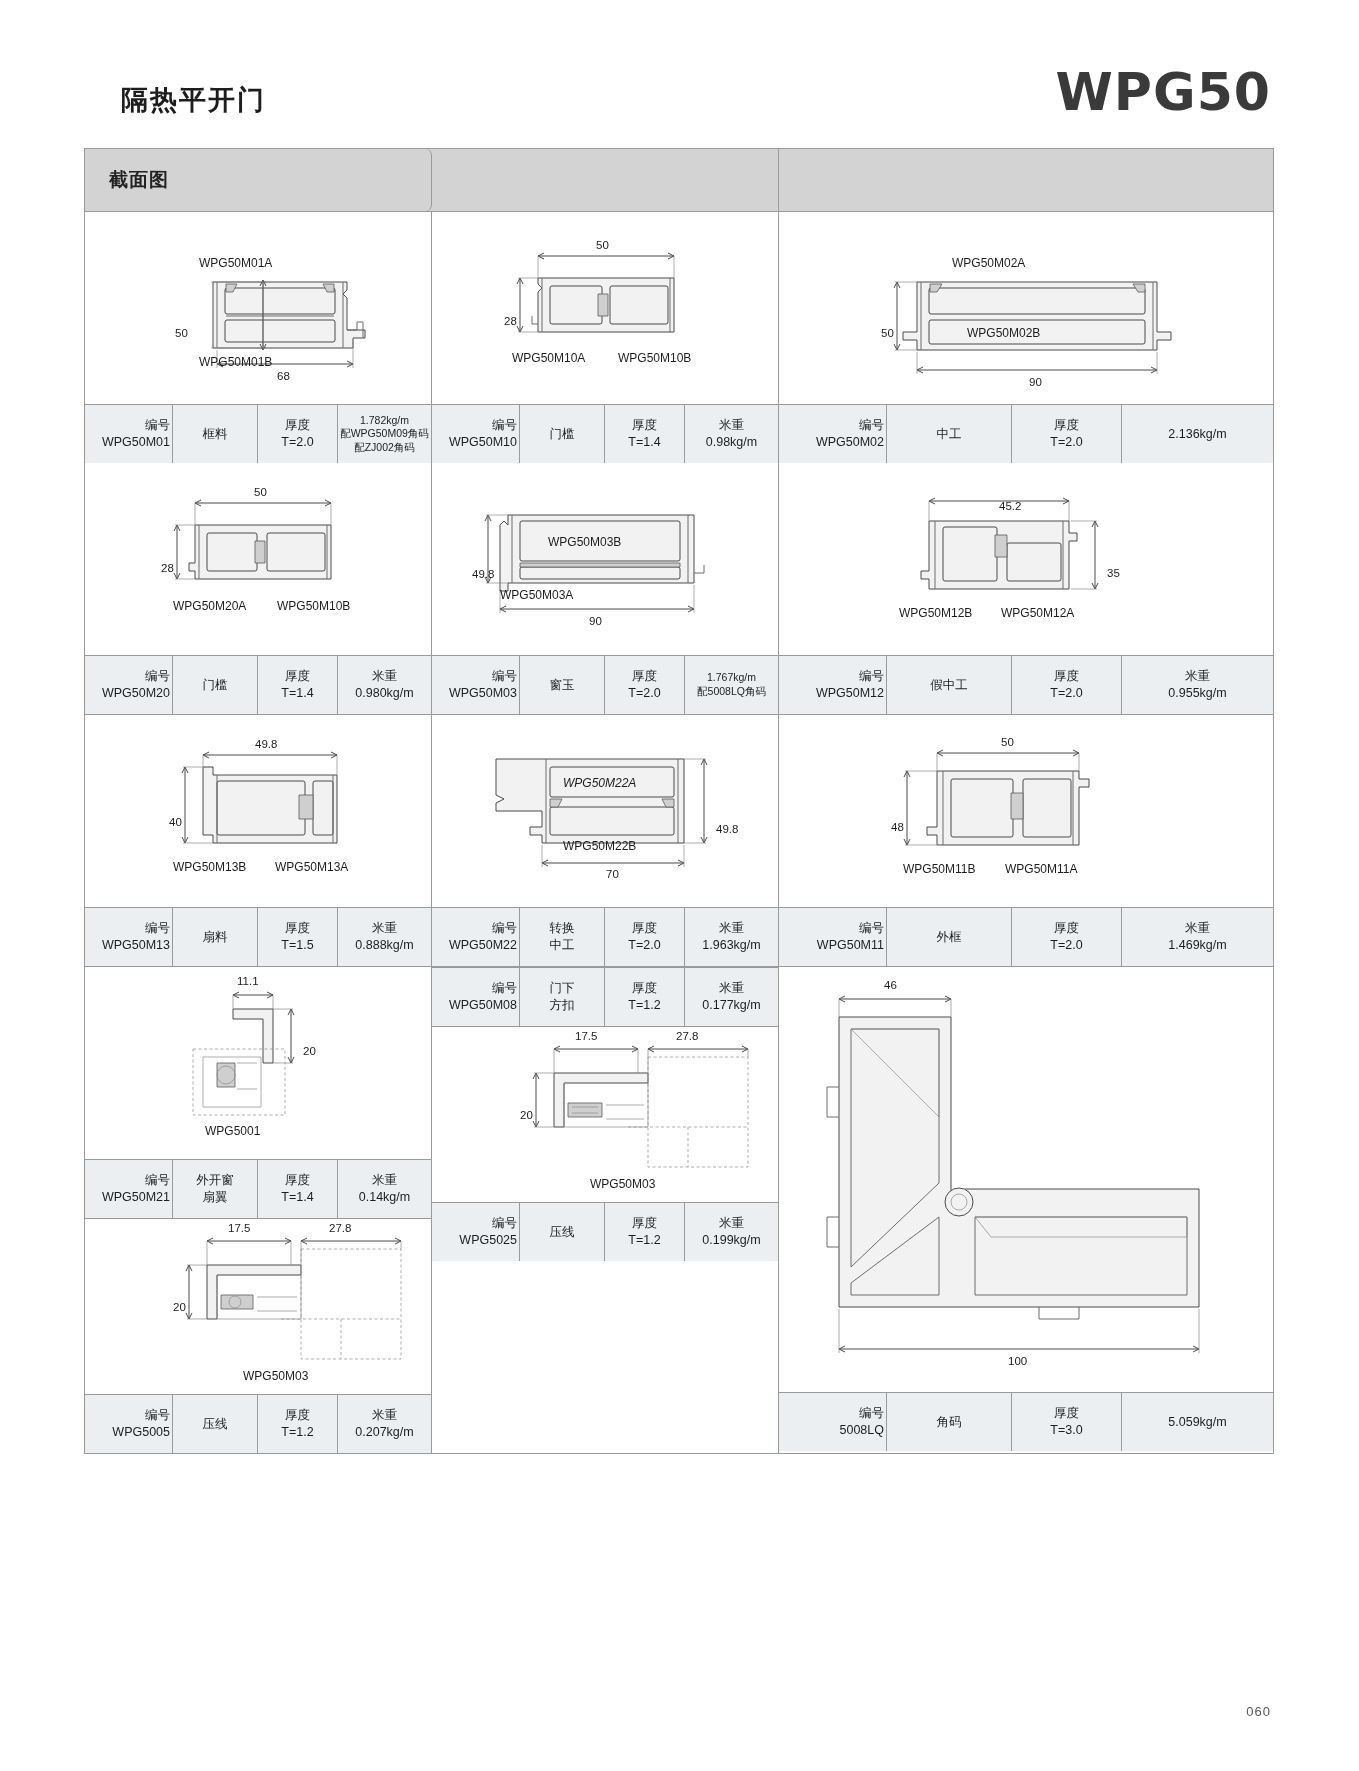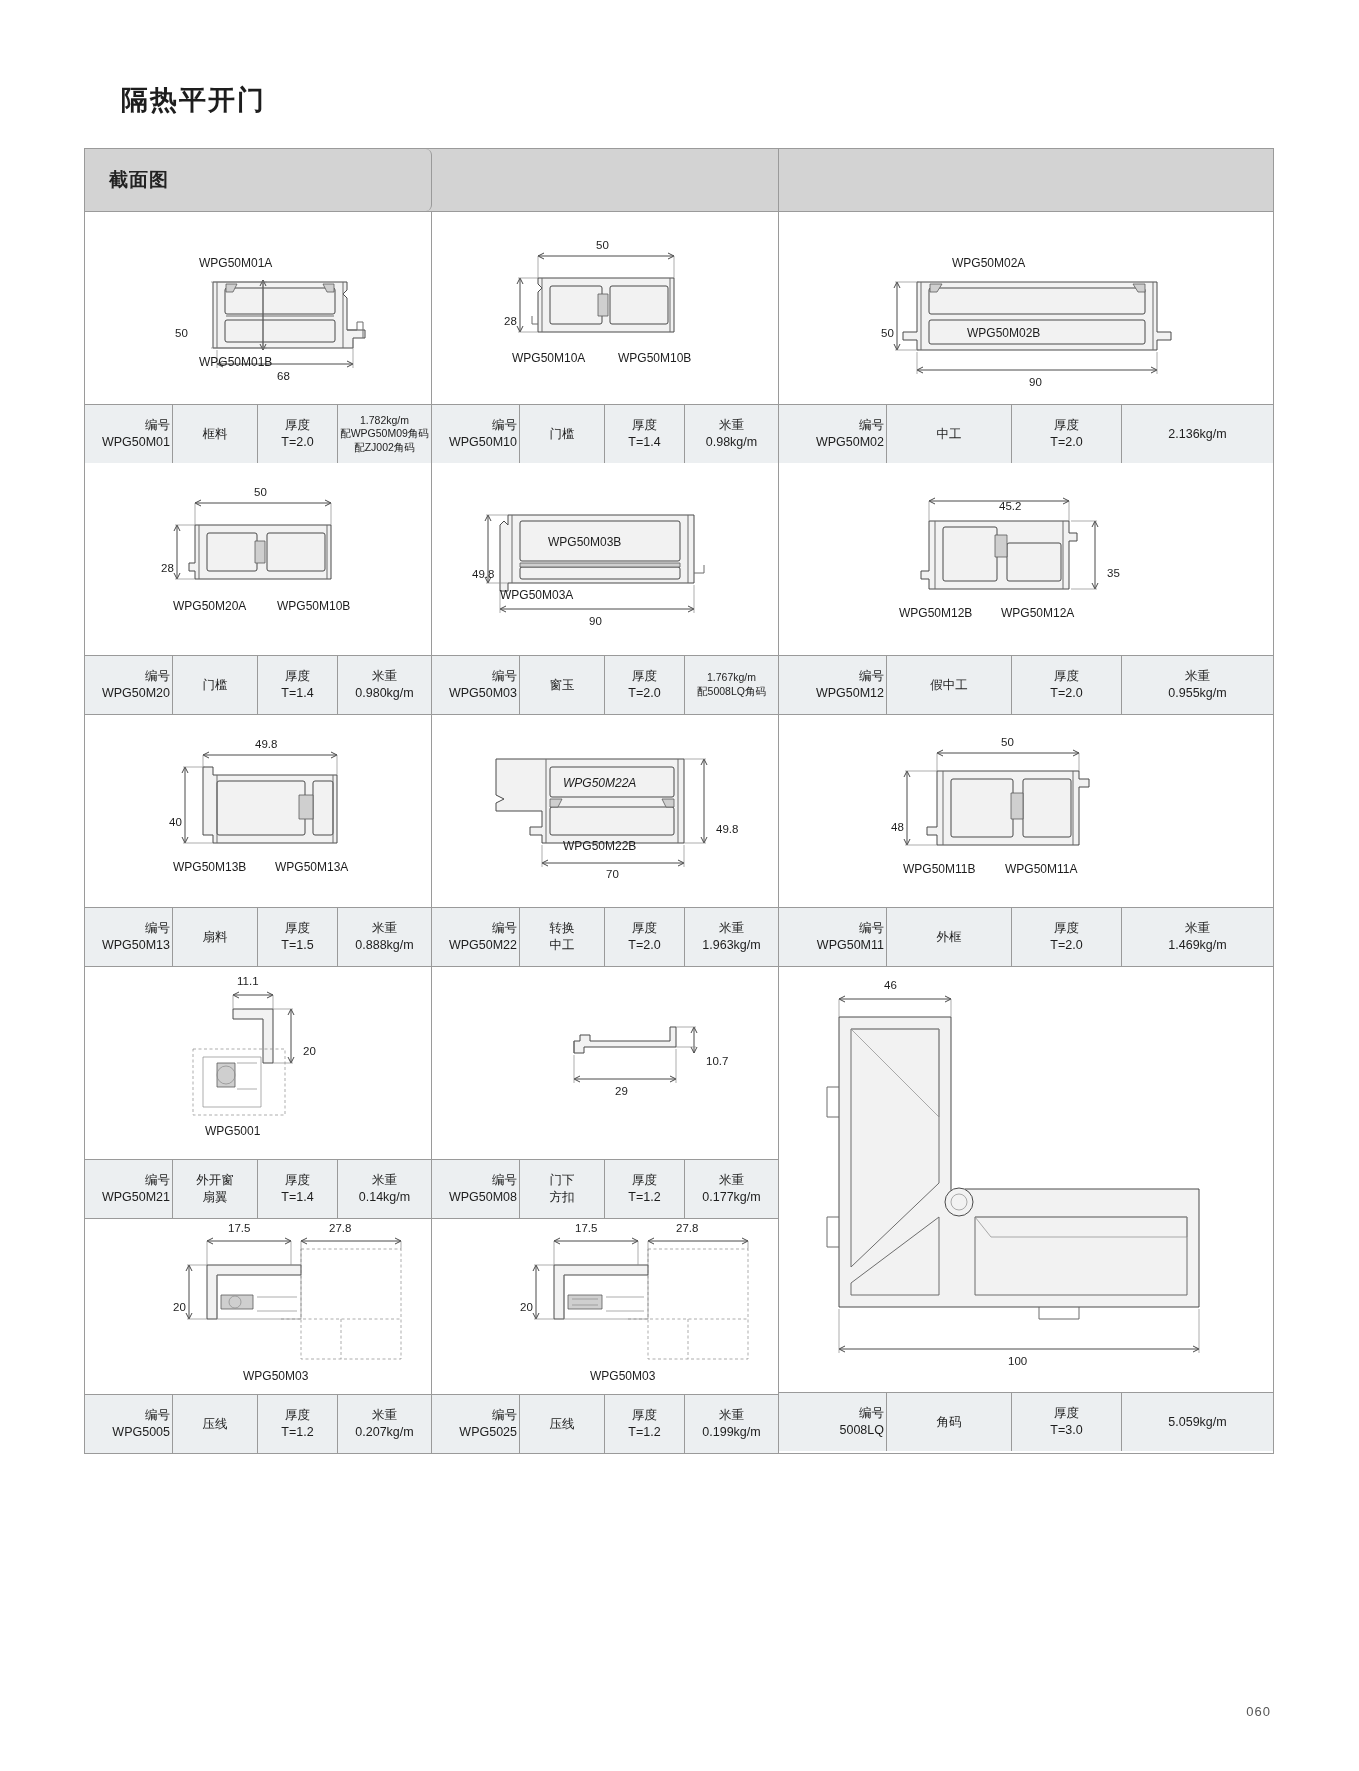--- a/index.html
+++ b/index.html
@@ -155,20 +155,21 @@
     font-size: 13px;
     color: #555;
     letter-spacing: 1px;
   }
 </style>
 </head>
 <body>
 
 <div class="page-header">
   <div class="header-title">隔热平开门</div>
+  <div class="header-code">WPG50</div>
 </div>
 
 <div class="sheet">
 
   <div class="band">
     <div class="band-cell c1">
       <span class="band-title">截面图</span>
     </div>
     <div class="band-cell c2"></div>
     <div class="band-cell c3"></div>
@@ -652,38 +653,20 @@
         </div>
         <div class="spec-cell sc-d">
           <span>米重</span>
           <span>0.207kg/m</span>
         </div>
       </div>
     </div>
 
     <div class="col">
 
-      <div class="fig">
-        <svg width="347" height="192" viewBox="0 0 347 192">
-          <path class="fillg" d="M142 74 L148 74 L148 68 L158 68 L158 74 L238 74 L238 60 L244 60 L244 80 L152 80 L152 86 L142 86 Z"></path>
-          <path class="ln2" d="M142 74 L142 86"></path>
-
-          <path class="ln" d="M262 60 L262 86"></path>
-          <path class="ln" d="M259 66 L262 60 L265 66"></path>
-          <path class="ln" d="M259 80 L262 86 L265 80"></path>
-          <path class="thin" d="M244 60 L264 60 M244 80 L264 80"></path>
-
-          <path class="ln" d="M142 112 L244 112"></path>
-          <path class="ln" d="M148 109 L142 112 L148 115"></path>
-          <path class="ln" d="M238 109 L244 112 L238 115"></path>
-          <path class="thin" d="M142 88 L142 116 M244 82 L244 116"></path>
-        </svg>
-        <div class="dim v" style="left:274px; top:88px;">10.7</div>
-        <div class="dim" style="left:183px; top:118px;">29</div>
-      </div>
       <div class="spec">
         <div class="spec-cell sc-a">
           <span>编号</span>
           <span>WPG50M08</span>
         </div>
         <div class="spec-cell sc-b">
           <span>门下</span>
           <span>方扣</span>
         </div>
         <div class="spec-cell sc-c">

